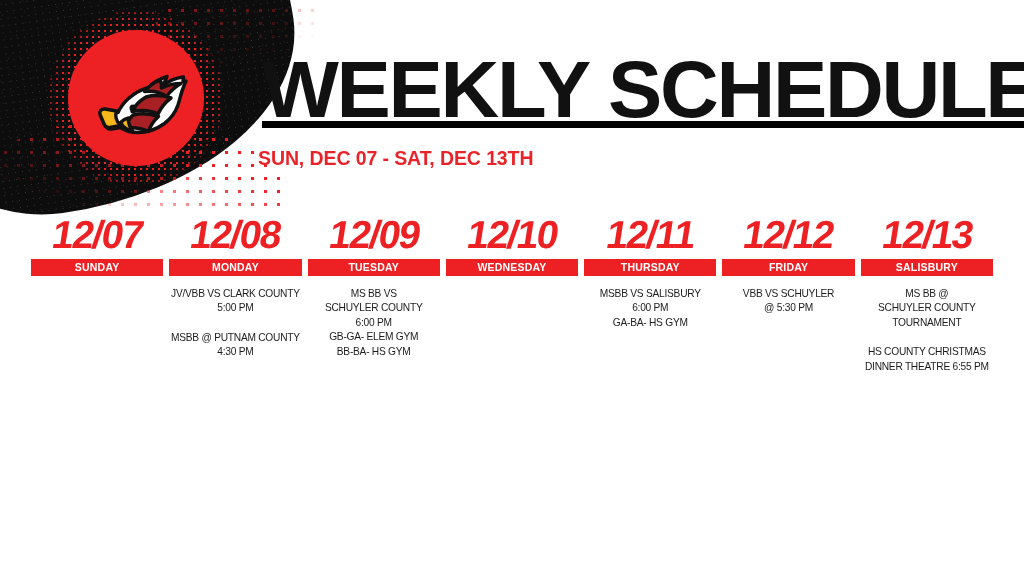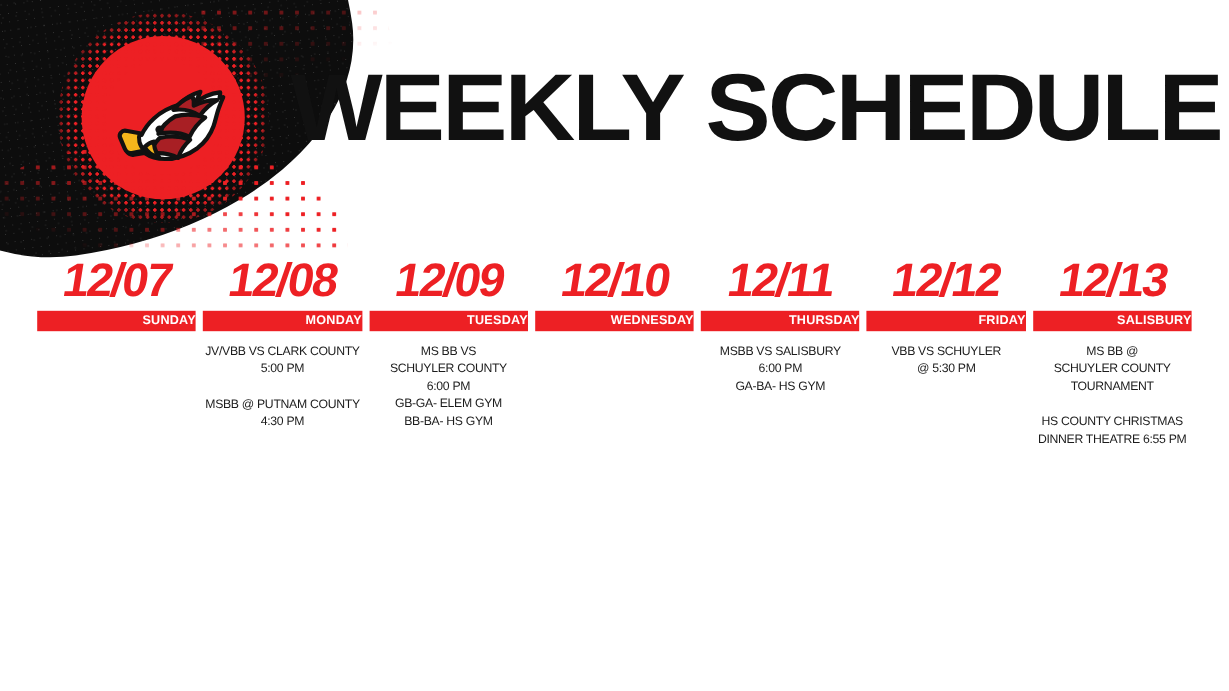--- a/index.html
+++ b/index.html
@@ -96,23 +96,24 @@
   .mascot {
     position: absolute;
     left: 85px;
     top: 62px;
     width: 104px;
     height: 80px;
   }
 
   .title-block {
     position: absolute;
-    left: 242px;
+    left: 262px;
     top: 56px;
     width: 700px;
+    text-decoration: underline;
   }
   .main-title {
     margin: 0;
     font-family: "Liberation Sans", sans-serif;
     font-size: 79px;
     line-height: .86;
     font-weight: 700;
     letter-spacing: -2.2px;
     color: #111111;
     transform: scaleX(1.03);
@@ -162,21 +163,21 @@
     transform: skewX(-9deg);
     padding-bottom: 5px;
     white-space: nowrap;
   }
   .day-banner {
     background: #ed2024;
     color: #ffffff;
     font-size: 10.5px;
     font-weight: 700;
     letter-spacing: .2px;
-    text-align: right;
+    text-align: center;
     padding: 3px 0 3.5px;
     line-height: 1;
   }
   .events {
     padding-top: 11px;
     text-align: center;
   }
   .event-block { margin-bottom: 15px; }
   .event-block:last-child { margin-bottom: 0; }
   .event-line {
@@ -208,20 +209,21 @@
       <path d="M71 121c5 9 14 15 24 17-6-9-9-18-8-26-6 1-11 4-16 9z" fill="#f4b61b"></path>
     </g>
     <circle cx="96" cy="92" r="7" fill="#111111"></circle>
   </svg>
 
   <div class="title-block">
     <h1 class="main-title">WEEKLY SCHEDULE</h1>
   </div>
 
   <div class="sub-row">
+    <div class="sub-text">SUN, DEC 07 - SAT, DEC 13TH</div>
   </div>
 </div>
 
 <div id="calendar">
     <div class="day-col">
       <div class="day-date">12/07</div>
       <div class="day-banner">SUNDAY</div>
       <div class="events"></div>
     </div>
     <div class="day-col">

